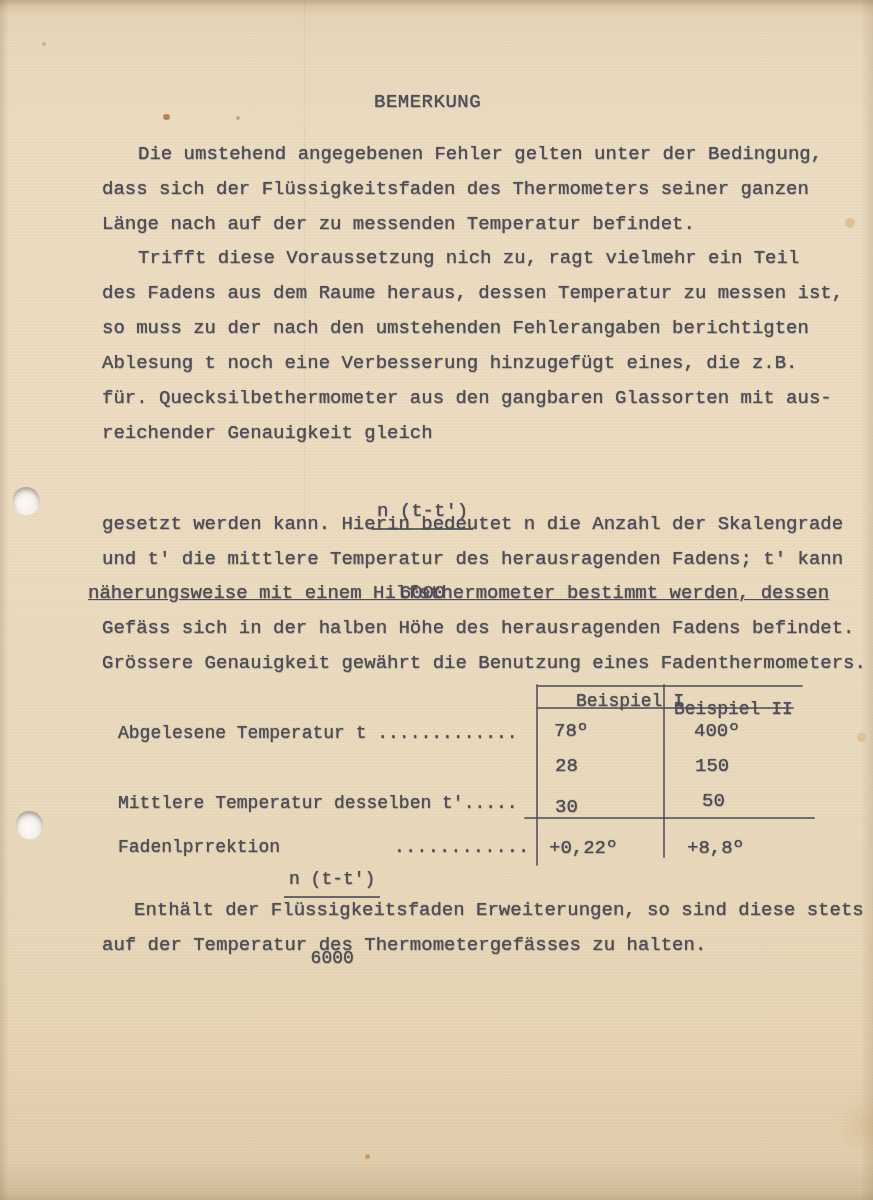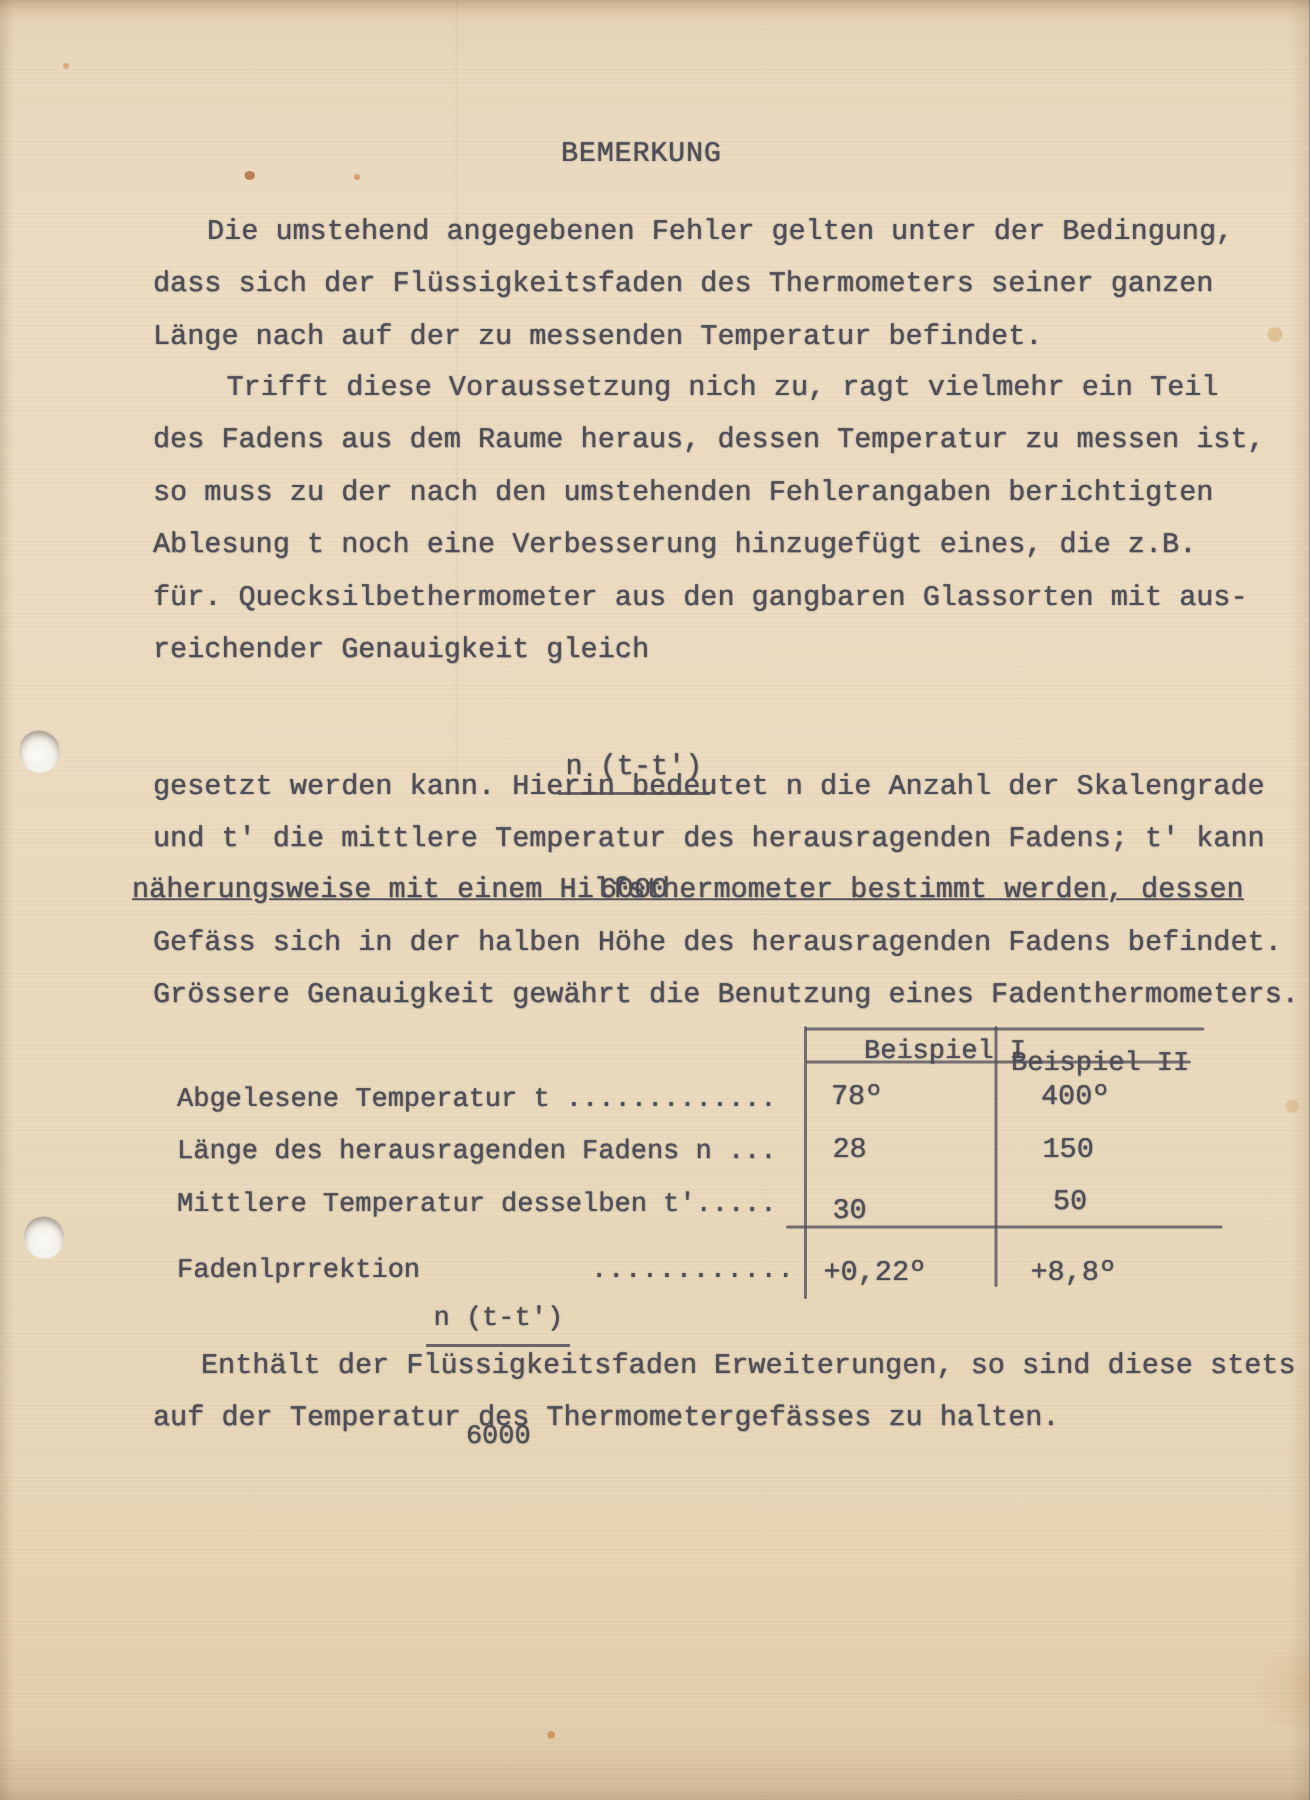--- a/index.html
+++ b/index.html
@@ -55,21 +55,21 @@
   <div class="stain" style="left:857px;top:733px;width:9px;height:9px;background:#cf9c5e;opacity:.35;"></div>
   <div class="stain" style="left:365px;top:1154px;width:5px;height:5px;background:#c2762f;opacity:.6;"></div>
   <div class="stain" style="left:838px;top:1090px;width:60px;height:70px;background:radial-gradient(circle,#c79a63,transparent 70%);opacity:.25;"></div>
 
   <div class="tw title" style="left:374px;top:91px;">BEMERKUNG</div>
 
   <div class="tw" style="left:138px;top:143px;">Die umstehend angegebenen Fehler gelten unter der Bedingung,</div>
   <div class="tw" style="left:102px;top:178px;">dass sich der Flüssigkeitsfaden des Thermometers seiner ganzen</div>
   <div class="tw" style="left:102px;top:213px;">Länge nach auf der zu messenden Temperatur befindet.</div>
 
-  <div class="tw" style="left:138px;top:247px;margin-left:13px;">Trifft diese Voraussetzung nich zu, ragt vielmehr ein Teil</div>
+  <div class="tw" style="left:138px;top:247px;">Trifft diese Voraussetzung nich zu, ragt vielmehr ein Teil</div>
   <div class="tw" style="left:102px;top:282px;">des Fadens aus dem Raume heraus, dessen Temperatur zu messen ist,</div>
   <div class="tw" style="left:102px;top:317px;">so muss zu der nach den umstehenden Fehlerangaben berichtigten</div>
   <div class="tw" style="left:102px;top:352px;">Ablesung t noch eine Verbesserung hinzugefügt eines, die z.B.</div>
   <div class="tw" style="left:102px;top:387px;">für. Quecksilbethermometer aus den gangbaren Glassorten mit aus-</div>
   <div class="tw" style="left:102px;top:422px;">reichender Genauigkeit gleich</div>
 
   <div class="frac tw" style="left:372px;top:452px;">
     <span class="num">n (t-t')</span>
     <span class="den">6000</span>
   </div>
@@ -86,21 +86,20 @@
   <div class="tline" style="left:537px;top:707px;width:257px;height:2px;"></div>
   <div class="tline" style="left:524px;top:817px;width:291px;height:2px;"></div>
 
   <div class="tw tw-sm" style="left:576px;top:690px;">Beispiel I</div>
   <div class="tw tw-sm" style="left:674px;top:698px;">Beispiel II</div>
 
   <div class="tw tw-sm" style="left:118px;top:722px;">Abgelesene Temperatur t .............</div>
   <div class="tw" style="left:554px;top:720px;">78º</div>
   <div class="tw" style="left:694px;top:720px;">400º</div>
 
-  <div class="tw tw-sm" style="left:118px;top:757px;">Länge des herausragenden Fadens n ...</div>
   <div class="tw" style="left:555px;top:755px;">28</div>
   <div class="tw" style="left:695px;top:755px;">150</div>
 
   <div class="tw tw-sm" style="left:118px;top:792px;">Mittlere Temperatur desselben t'.....</div>
   <div class="tw" style="left:555px;top:796px;">30</div>
   <div class="tw" style="left:702px;top:790px;">50</div>
 
   <div class="tw tw-sm" style="left:118px;top:836px;">Fadenlprrektion</div>
   <div class="frac tw tw-sm" style="left:284px;top:823px;">
     <span class="num">n (t-t')</span>

